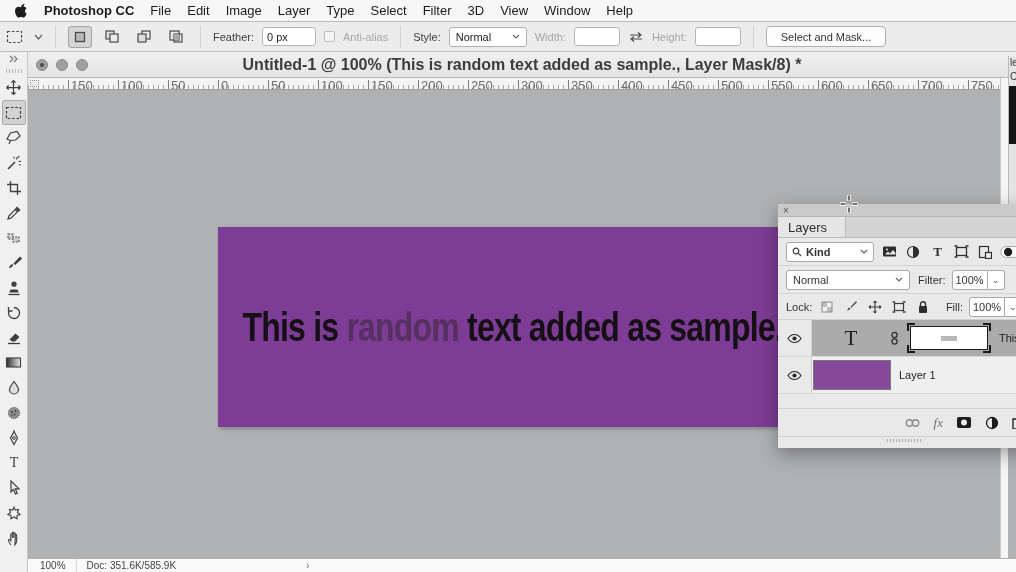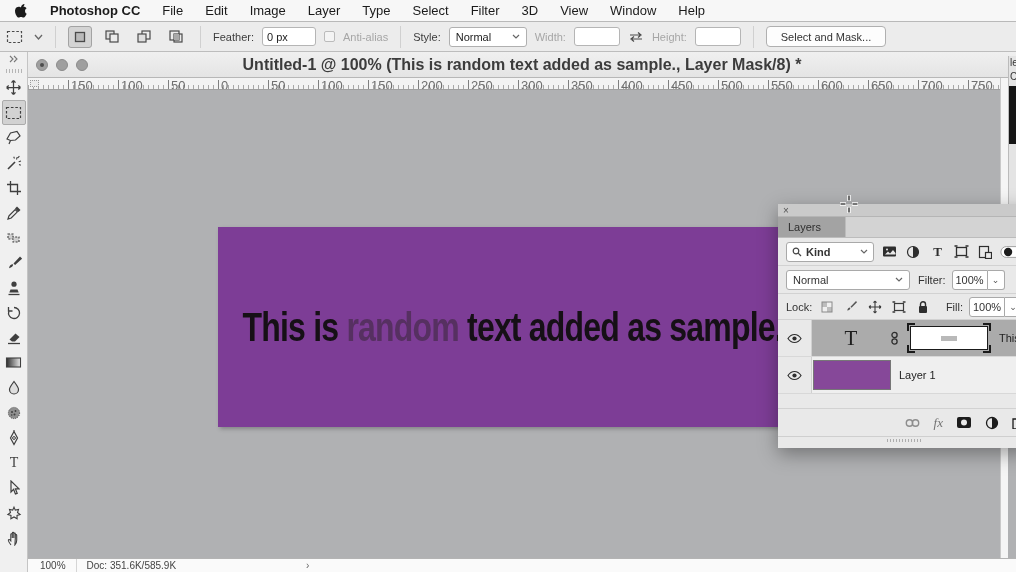--- a/index.html
+++ b/index.html
@@ -1,20 +1,20 @@
 <!DOCTYPE html>
 <html><head>
 <meta charset="utf-8">
 <style>
   * { margin:0; padding:0; box-sizing:border-box; }
   html,body { width:1016px; height:572px; overflow:hidden; font-family:"Liberation Sans", sans-serif; background:#b0b1b3; position:relative; }
   .icon svg { display:block; }
 
   
-  #menubar { position:absolute; left:0; top:0; width:1016px; height:22px; background:#f7f7f7; border-bottom:1px solid #b9b9b9; display:flex; align-items:center; gap:22px; padding-left:14px; z-index:30; }
+  #menubar { position:absolute; left:0; top:0; width:1016px; height:22px; background:#f7f7f7; border-bottom:1px solid #b9b9b9; display:flex; align-items:center; gap:16px; padding-left:14px; z-index:30; }
   #menubar .mitem { font-size:13px; color:#1b1b1b; }
   #menubar .appname { font-weight:bold; }
   #apple-logo { width:14px; height:15px; }
 
   
   #optionsbar { position:absolute; left:0; top:22px; width:1016px; height:30px; background:#ececec; border-bottom:1px solid #bdbdbd; display:flex; align-items:center; padding:0 6px; gap:8px; z-index:25; }
   .sep { width:1px; height:22px; background:#d0d0d0; margin:0 4px; }
   .opt-label { font-size:11px; color:#3d3d3d; }
   .opt-label.dim { color:#a6a6a6; }
   .opt-input { width:54px; height:19px; background:#fff; border:1px solid #b5b5b5; border-radius:3px; font-size:11px; color:#222; padding:0 4px; font-family:"Liberation Sans",sans-serif; }
@@ -52,21 +52,21 @@
   #vscroll { position:absolute; right:8px; top:78px; bottom:14px; width:8px; background:#f5f5f5; border-left:1px solid #c9c9c9; z-index:5; }
   #dock-sliver { position:absolute; right:0; top:56px; width:8px; height:148px; background:#e4e4e4; border-left:1px solid #bbb; z-index:6; font-size:10px; color:#333; }
   #dock-sliver .frag { display:block; padding-left:1px; line-height:14px; }
   #dock-sliver .swatch { display:block; width:8px; height:58px; background:#161616; margin-top:2px; }
 
   
   #layers-panel { position:absolute; left:778px; top:204px; width:252px; height:244px; z-index:10; box-shadow:0 6px 18px rgba(0,0,0,.35); background:#e9e9e9; font-size:11px; color:#333; }
   #lp-dragbar { height:13px; background:#cacaca; border-bottom:1px solid #b5b5b5; position:relative; }
   #lp-close { position:absolute; left:5px; top:1px; font-size:10px; color:#555; line-height:11px; }
   #lp-tabs { height:21px; background:#d3d3d3; border-bottom:1px solid #bcbcbc; display:flex; }
-  #lp-tab-layers { width:68px; background:#a3a3a3; border-right:1px solid #bcbcbc; display:flex; align-items:center; padding-left:10px; font-size:11px; color:#2e2e2e; }
+  #lp-tab-layers { width:68px; background:#e5e5e5; border-right:1px solid #bcbcbc; display:flex; align-items:center; padding-left:10px; font-size:13px; color:#2e2e2e; }
   .lp-row { display:flex; align-items:center; padding:0 8px; gap:6px; }
   #lp-filter { height:28px; border-bottom:1px solid #d2d2d2; }
   #kind-select { width:88px; height:20px; background:#fff; border:1px solid #a9a9a9; border-radius:3px; display:flex; align-items:center; gap:4px; padding:0 5px; }
   #kind-select .grow { flex:1;font-weight:bold; }
   .ficon { width:18px; display:flex; justify-content:center; }
   #lp-blend { height:28px; border-bottom:1px solid #d2d2d2; }
   #blend-select { width:124px; height:20px; background:#fff; border:1px solid #a9a9a9; border-radius:3px; display:flex; align-items:center; justify-content:space-between; padding:0 6px; }
   .val-box { width:36px; height:20px; background:#fff; border:1px solid #a9a9a9; border-radius:3px 0 0 3px; display:flex; align-items:center; justify-content:center; }
   .val-drop { width:17px; height:20px; background:#fff; border:1px solid #a9a9a9; border-left:none; border-radius:0 3px 3px 0; display:flex; align-items:center; justify-content:center; color:#555; font-size:9px; }
   #lp-lock { height:26px; border-bottom:1px solid #d2d2d2; }

